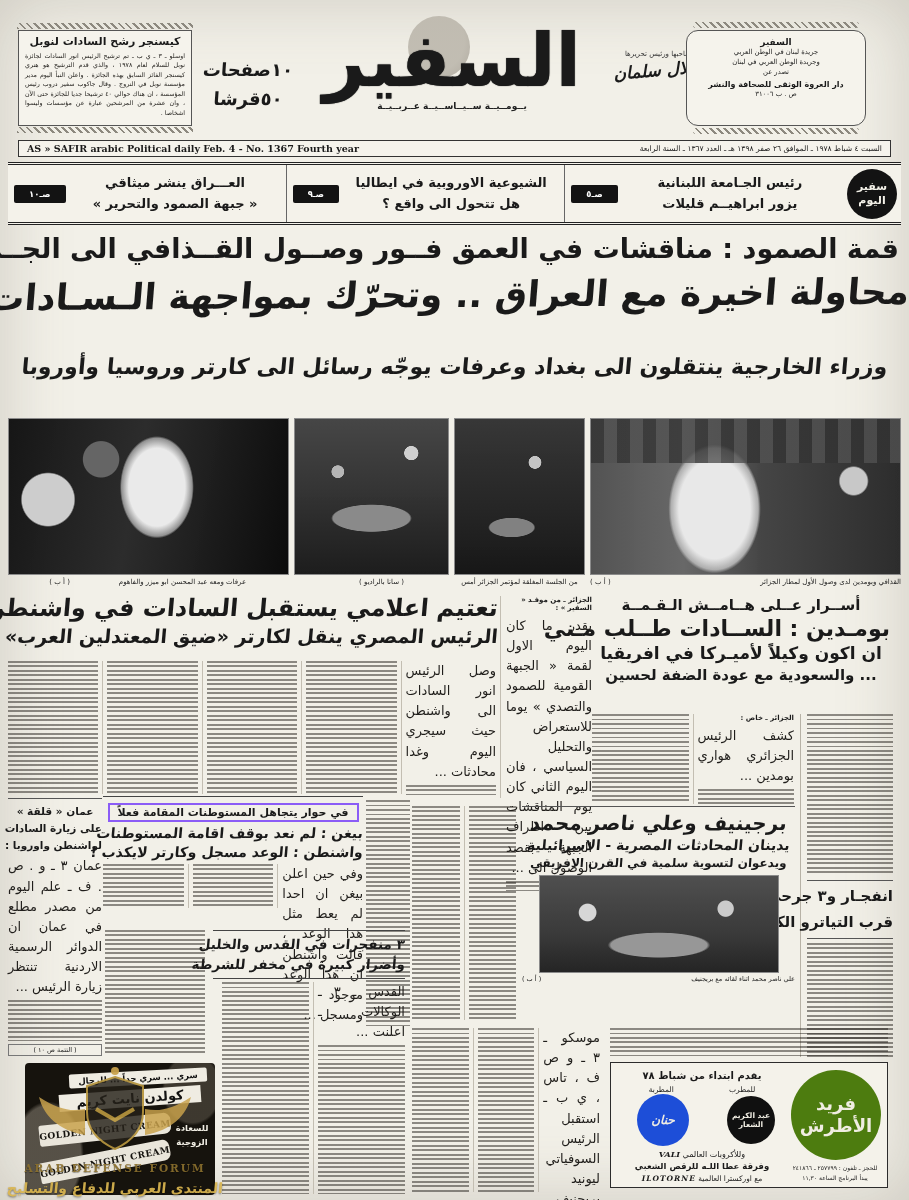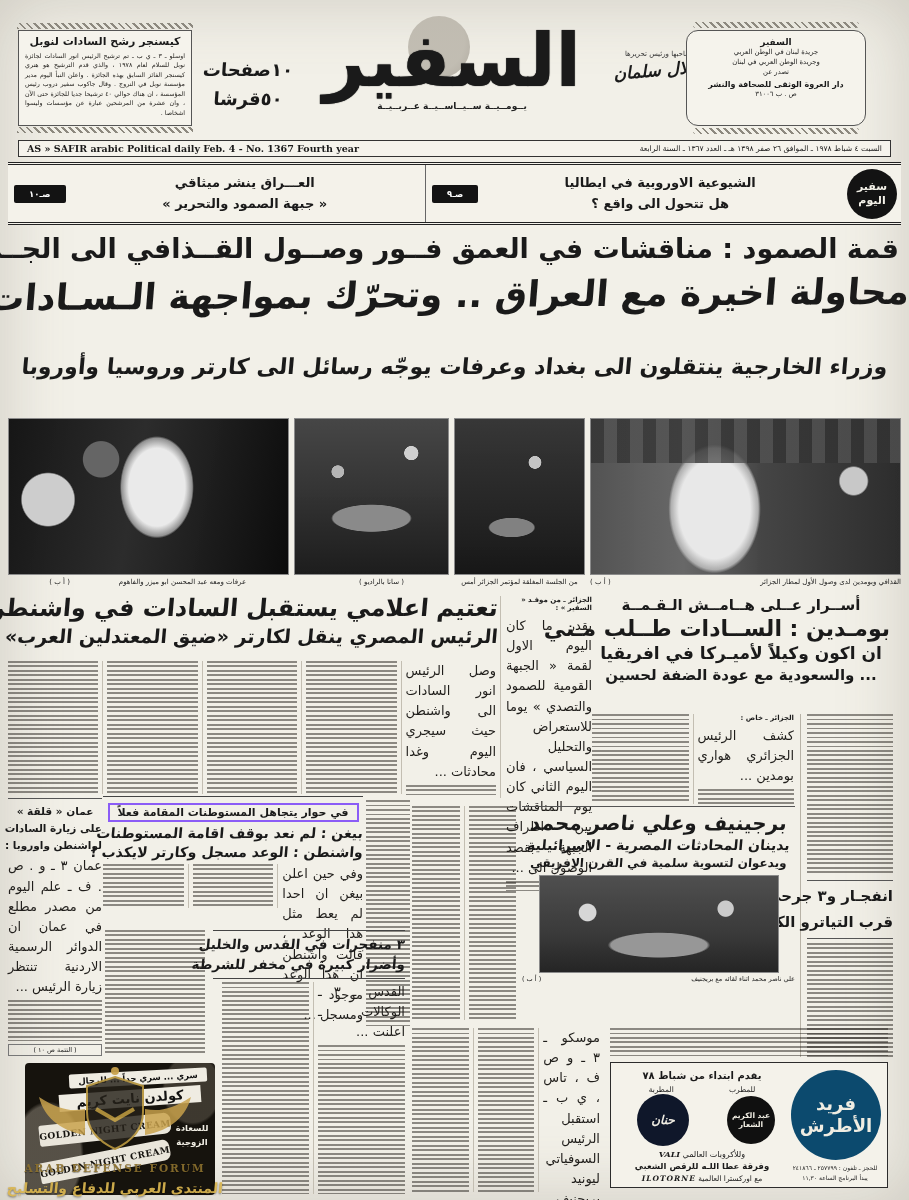--- a/index.html
+++ b/index.html
@@ -158,31 +158,31 @@
     font-size:13px;font-weight:bold;text-align:center;transform:rotate(-4deg);padding:1px 3px;}
   .g-tube{position:absolute;left:14px;width:132px;height:21px;background:#e9e5da;color:#15130f;
     display:flex;align-items:center;justify-content:center;font-family:"DejaVu Serif",serif;
     font-weight:bold;font-size:9px;letter-spacing:.4px;border-radius:2px 7px 7px 2px;}
   .g-tube1{top:56px;transform:rotate(-6deg);}
   .g-tube2{top:88px;transform:rotate(-11deg);}
   .g-side{position:absolute;right:5px;top:58px;width:36px;color:#f0ede3;font-size:8.5px;
     font-weight:bold;text-align:center;line-height:1.7;}
   .farid{left:610px;top:1062px;width:278px;height:126px;border:1px solid #2c2c2c;background:#f4f2ea;
     box-sizing:border-box;}
-  .f-circle{position:absolute;right:6px;top:7px;width:90px;height:90px;border-radius:50%;background:#0c4a6e;
+  .f-circle{position:absolute;right:6px;top:7px;width:90px;height:90px;border-radius:50%;background:#4d7c0f;
     color:#f0ede2;display:flex;align-items:center;justify-content:center;text-align:center;
     font-size:18px;font-weight:bold;line-height:1.2;box-sizing:border-box;padding:8px;}
   .f-book{position:absolute;right:2px;top:100px;width:100px;font-size:6px;text-align:center;line-height:1.6;}
   .f-presents{position:absolute;right:100px;left:6px;top:7px;text-align:center;font-size:10px;font-weight:bold;}
   .f-labels{position:absolute;right:104px;left:10px;top:22px;display:flex;justify-content:space-around;
     font-size:7.5px;direction:rtl;}
   .f-c2{position:absolute;right:112px;top:33px;width:48px;height:48px;border-radius:50%;background:#101010;
     color:#efece2;font-size:7.5px;font-weight:bold;display:flex;align-items:center;justify-content:center;
     text-align:center;box-sizing:border-box;padding:4px;}
-  .f-c3{position:absolute;left:26px;top:31px;width:52px;height:52px;border-radius:50%;background:#0f172a;
+  .f-c3{position:absolute;left:26px;top:31px;width:52px;height:52px;border-radius:50%;background:#1d4ed8;
     color:#efece2;font-size:12px;font-weight:bold;font-style:italic;display:flex;align-items:center;
     justify-content:center;}
   .f-acro{position:absolute;right:100px;left:6px;top:86px;text-align:center;font-size:8px;}
   .f-acro b{font-family:"DejaVu Serif",serif;font-style:italic;}
   .f-troupe{position:absolute;right:100px;left:6px;top:98px;text-align:center;font-size:8.5px;font-weight:bold;}
   .f-orch{position:absolute;right:100px;left:6px;top:111px;text-align:center;font-size:7.5px;}
   .f-orch b{font-family:"DejaVu Serif",serif;font-style:italic;letter-spacing:1px;}
   
   .watermark{left:0;top:1063px;width:244px;height:137px;pointer-events:none;opacity:.93;text-align:center;}
   .wm-en{position:absolute;left:0;right:14px;bottom:26px;color:#8a6f2d;font-size:10.5px;font-weight:bold;
@@ -227,20 +227,27 @@
 
   <div class="abs date-bar">
     <span class="date-en">AS » SAFIR arabic Political daily  Feb. 4 - No. 1367   Fourth year</span>
     <span class="date-ar">السبت ٤ شباط ١٩٧٨ ـ الموافق ٢٦ صفر ١٣٩٨ هـ ـ العدد ١٣٦٧ ـ السنة الرابعة</span>
   </div>
 
   <div class="abs teaser-row">
     <div class="safir-badge">
       <span>سفير</span>
       <span>اليوم</span>
+    </div>
+    <div class="teaser">
+      <div class="teaser-text">
+        <div>رئيس الجـامعة اللبنانية</div>
+        <div>يزور ابراهيــم قليلات</div>
+      </div>
+      <span class="page-badge">صـ٥</span>
     </div>
     <div class="teaser">
       <div class="teaser-text">
         <div>الشيوعية الاوروبية في ايطاليا</div>
         <div>هل تتحول الى واقع ؟</div>
       </div>
       <span class="page-badge">صـ٩</span>
     </div>
     <div class="teaser">
       <div class="teaser-text">

